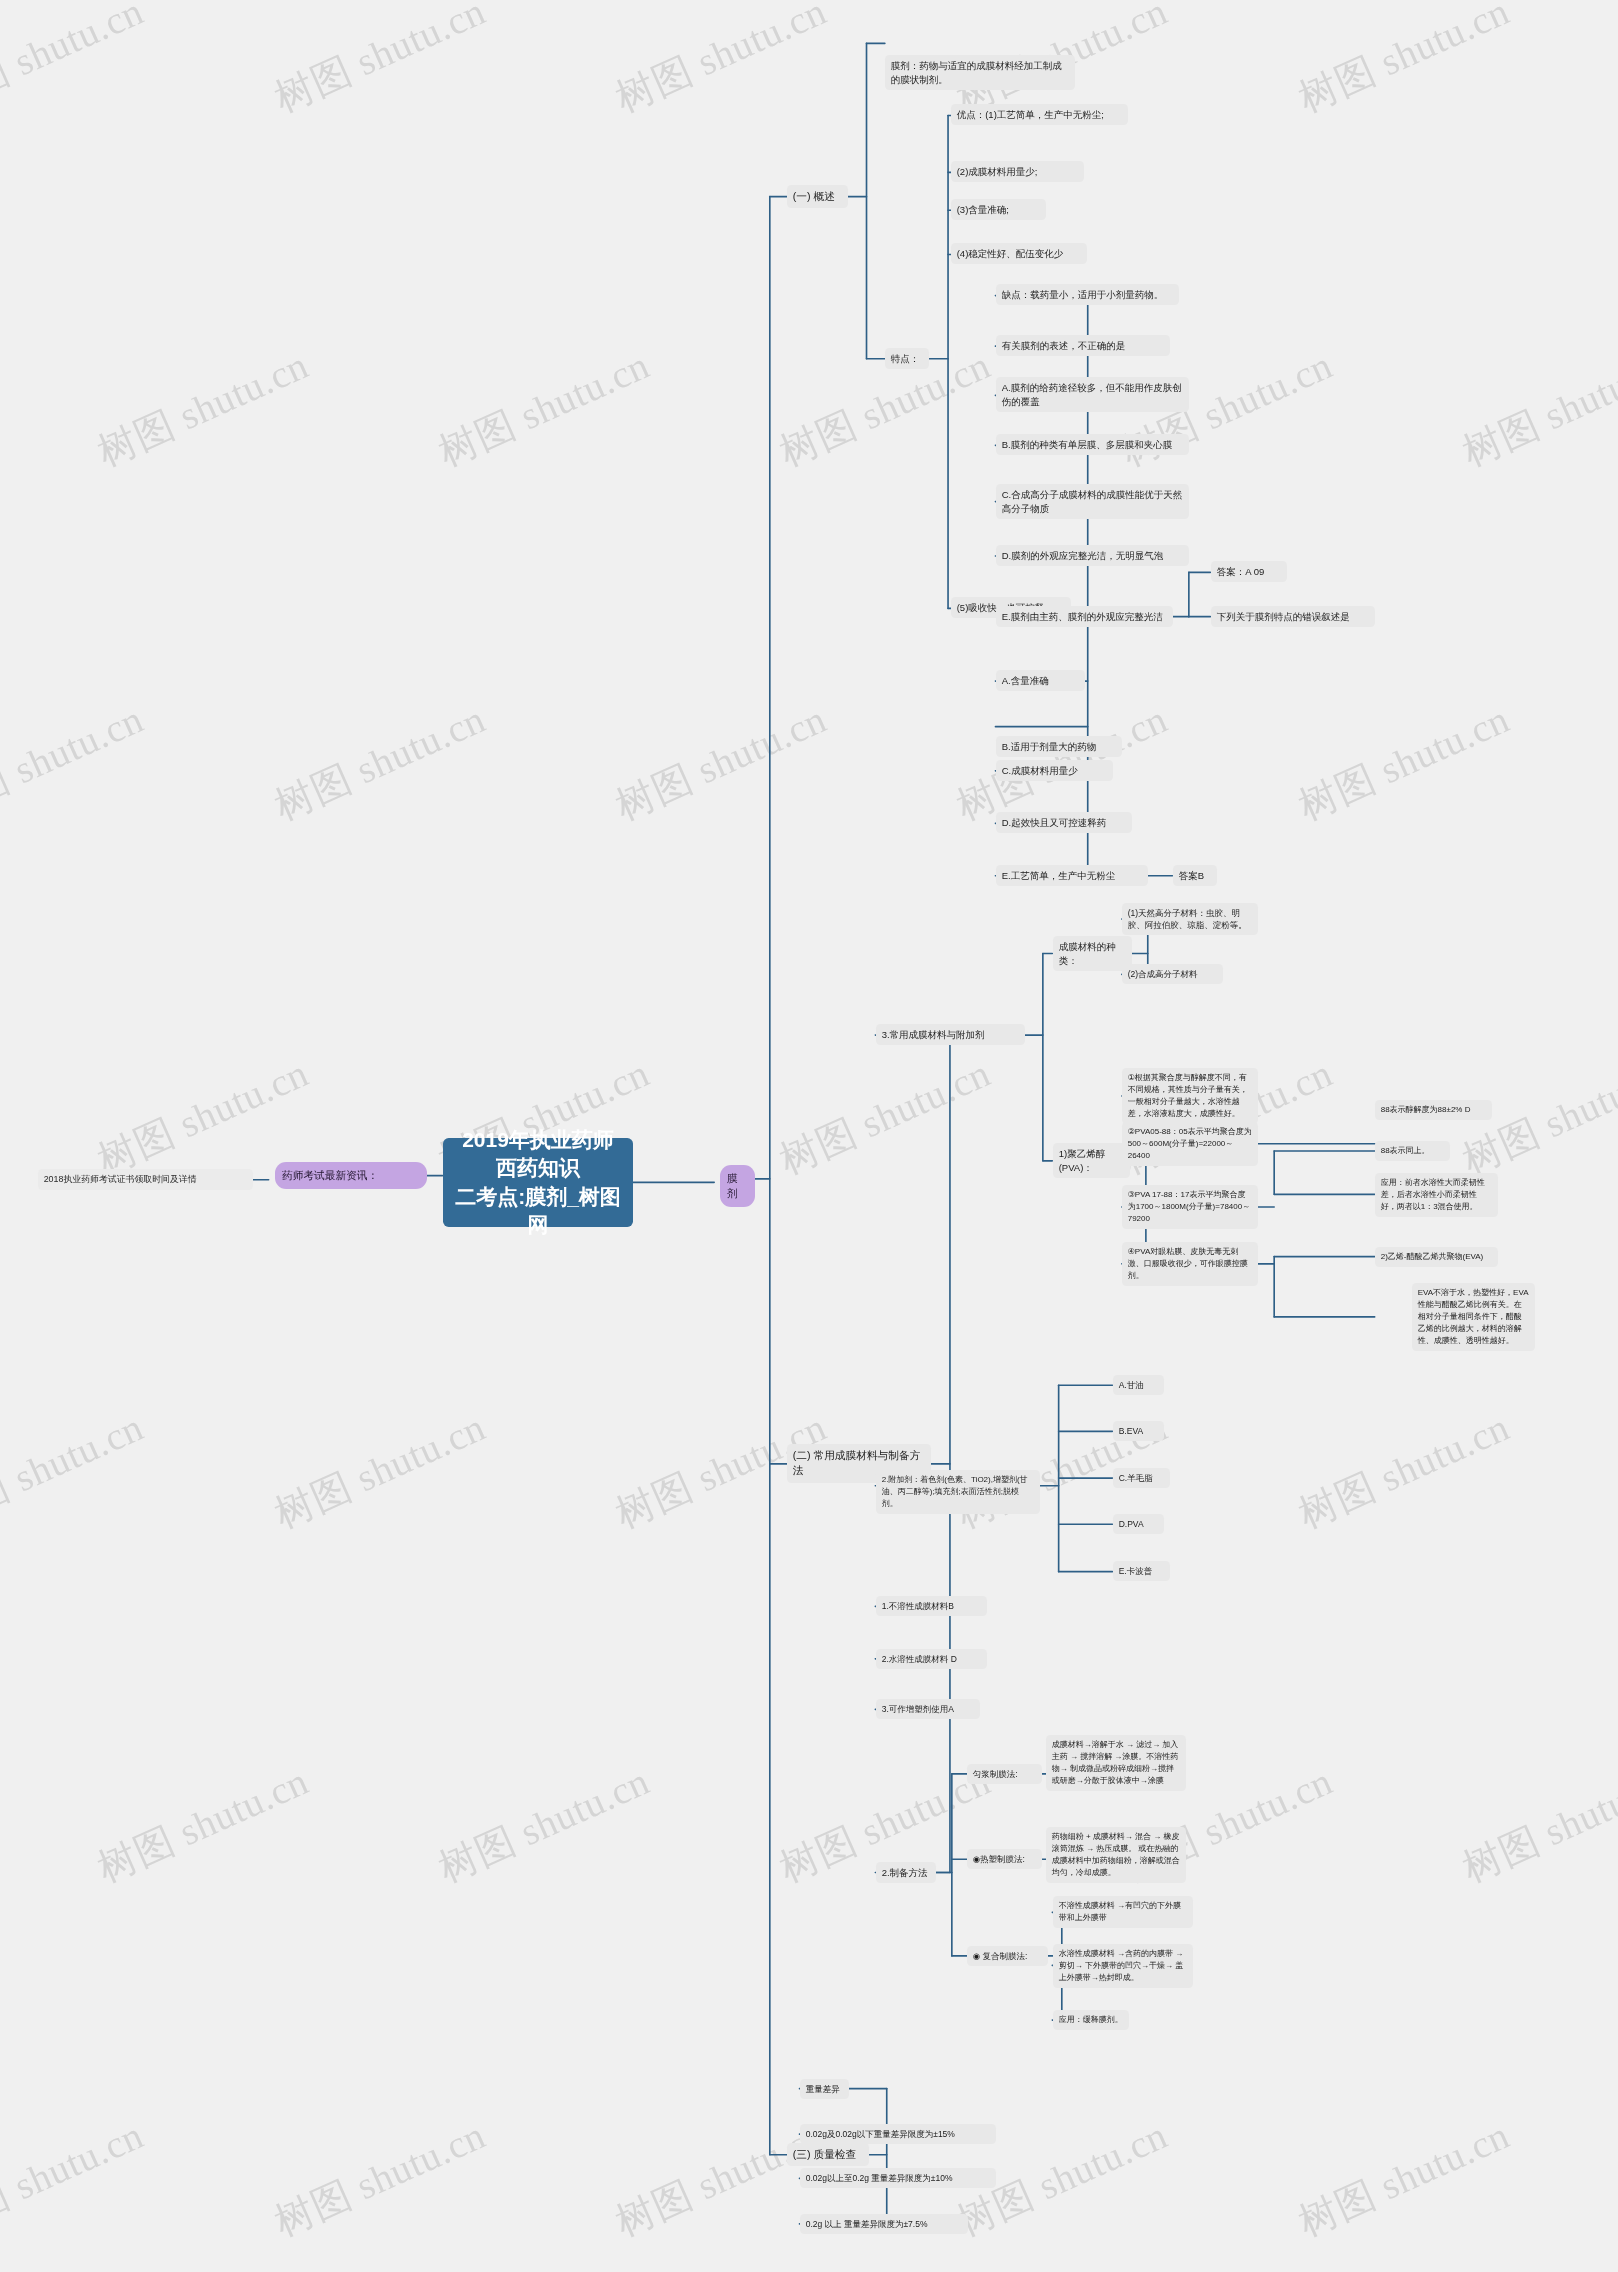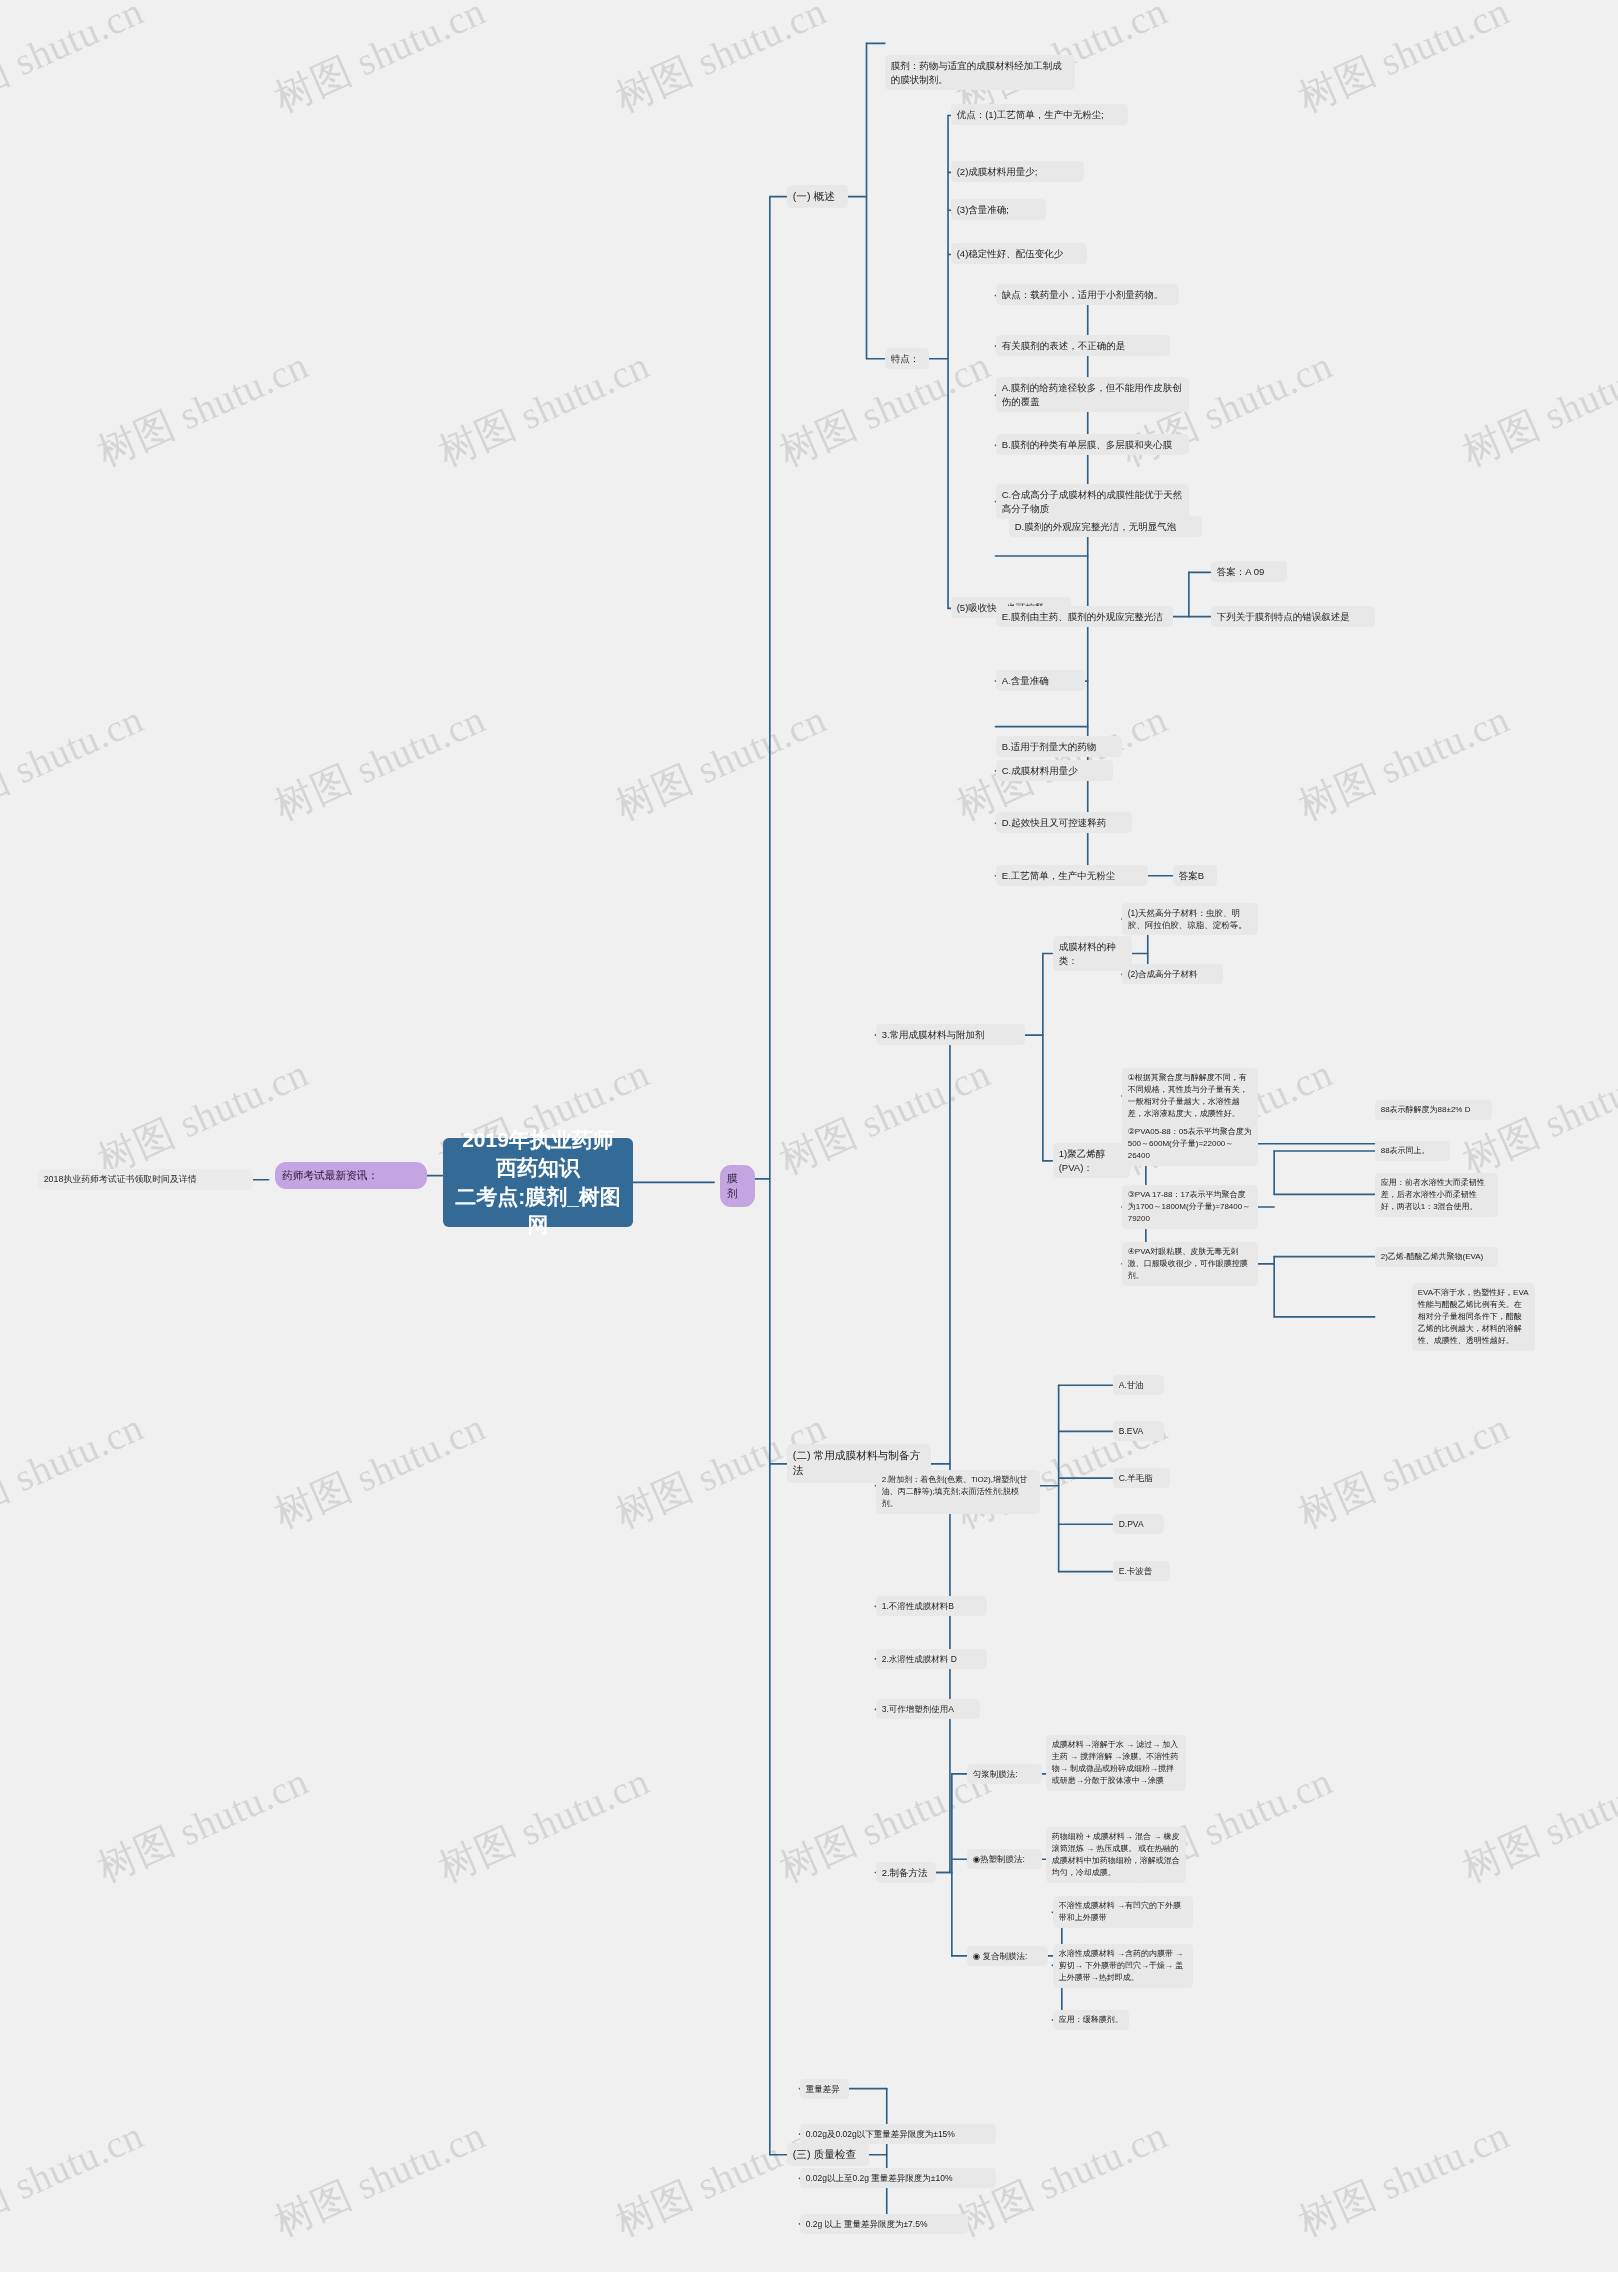--- a/index.html
+++ b/index.html
@@ -223,21 +223,21 @@
       <div class="node b2" style="left: 951px; top: 104px; width: 177px;">优点：(1)工艺简单，生产中无粉尘;</div>
       <div class="node b2" style="left: 951px; top: 161px; width: 133px;">(2)成膜材料用量少;</div>
       <div class="node b2" style="left: 951px; top: 199px; width: 95px;">(3)含量准确;</div>
       <div class="node b2" style="left: 951px; top: 243px; width: 136px;">(4)稳定性好、配伍变化少</div>
       <div class="node b2" style="left: 951px; top: 597px; width: 120px;">(5)吸收快、也可控释;</div>
       <div class="node b2" style="left: 996px; top: 284px; width: 183px;">缺点：载药量小，适用于小剂量药物。</div>
       <div class="node b2" style="left: 996px; top: 335px; width: 174px;">有关膜剂的表述，不正确的是</div>
       <div class="node b2" style="left: 996px; top: 377px; width: 193px;">A.膜剂的给药途径较多，但不能用作皮肤创伤的覆盖</div>
       <div class="node b2" style="left: 996px; top: 434px; width: 193px;">B.膜剂的种类有单层膜、多层膜和夹心膜</div>
       <div class="node b2" style="left: 996px; top: 484px; width: 193px;">C.合成高分子成膜材料的成膜性能优于天然高分子物质</div>
-      <div class="node b2" style="left: 996px; top: 516px; width: 193px; margin-left: 13px;">D.膜剂的外观应完整光洁，无明显气泡</div>
+      <div class="node b2" style="left: 996px; top: 545px; width: 193px;">D.膜剂的外观应完整光洁，无明显气泡</div>
       <div class="node b2" style="left: 996px; top: 606px; width: 177px;">E.膜剂由主药、膜剂的外观应完整光洁</div>
       <div class="node b2" style="left: 1211px; top: 561px; width: 76px;">答案：A 09</div>
       <div class="node b2" style="left: 1211px; top: 606px; width: 164px;">下列关于膜剂特点的错误叙述是</div>
       <div class="node b2" style="left: 996px; top: 670px; width: 89px;">A.含量准确</div>
       <div class="node b2" style="left: 996px; top: 736px; width: 126px;">B.适用于剂量大的药物</div>
       <div class="node b2" style="left: 996px; top: 760px; width: 117px;">C.成膜材料用量少</div>
       <div class="node b2" style="left: 996px; top: 812px; width: 136px;">D.起效快且又可控速释药</div>
       <div class="node b2" style="left: 996px; top: 865px; width: 152px;">E.工艺简单，生产中无粉尘</div>
       <div class="node b2" style="left: 1173px; top: 865px; width: 44px;">答案B</div>
       <div class="node b2" style="left: 876px; top: 1024px; width: 149px;">3.常用成膜材料与附加剂</div>

